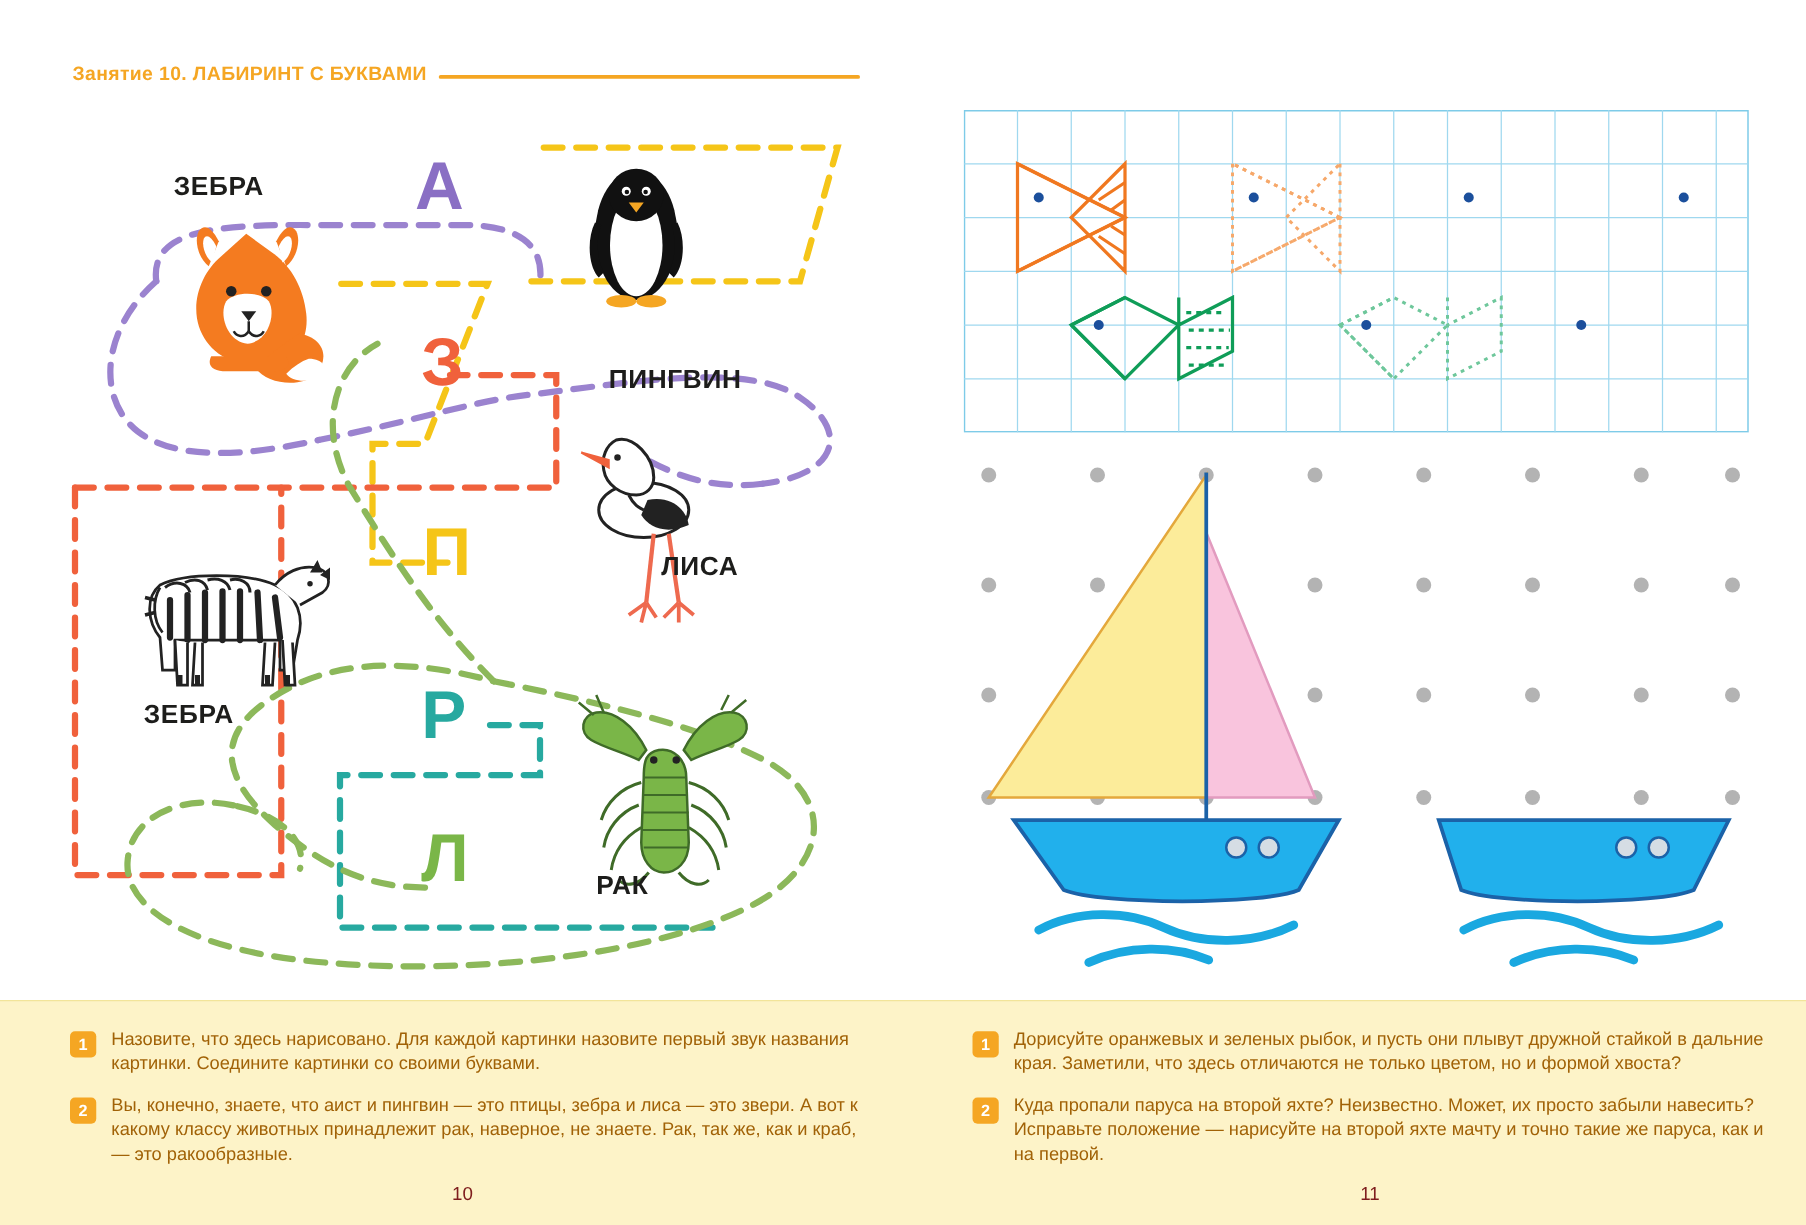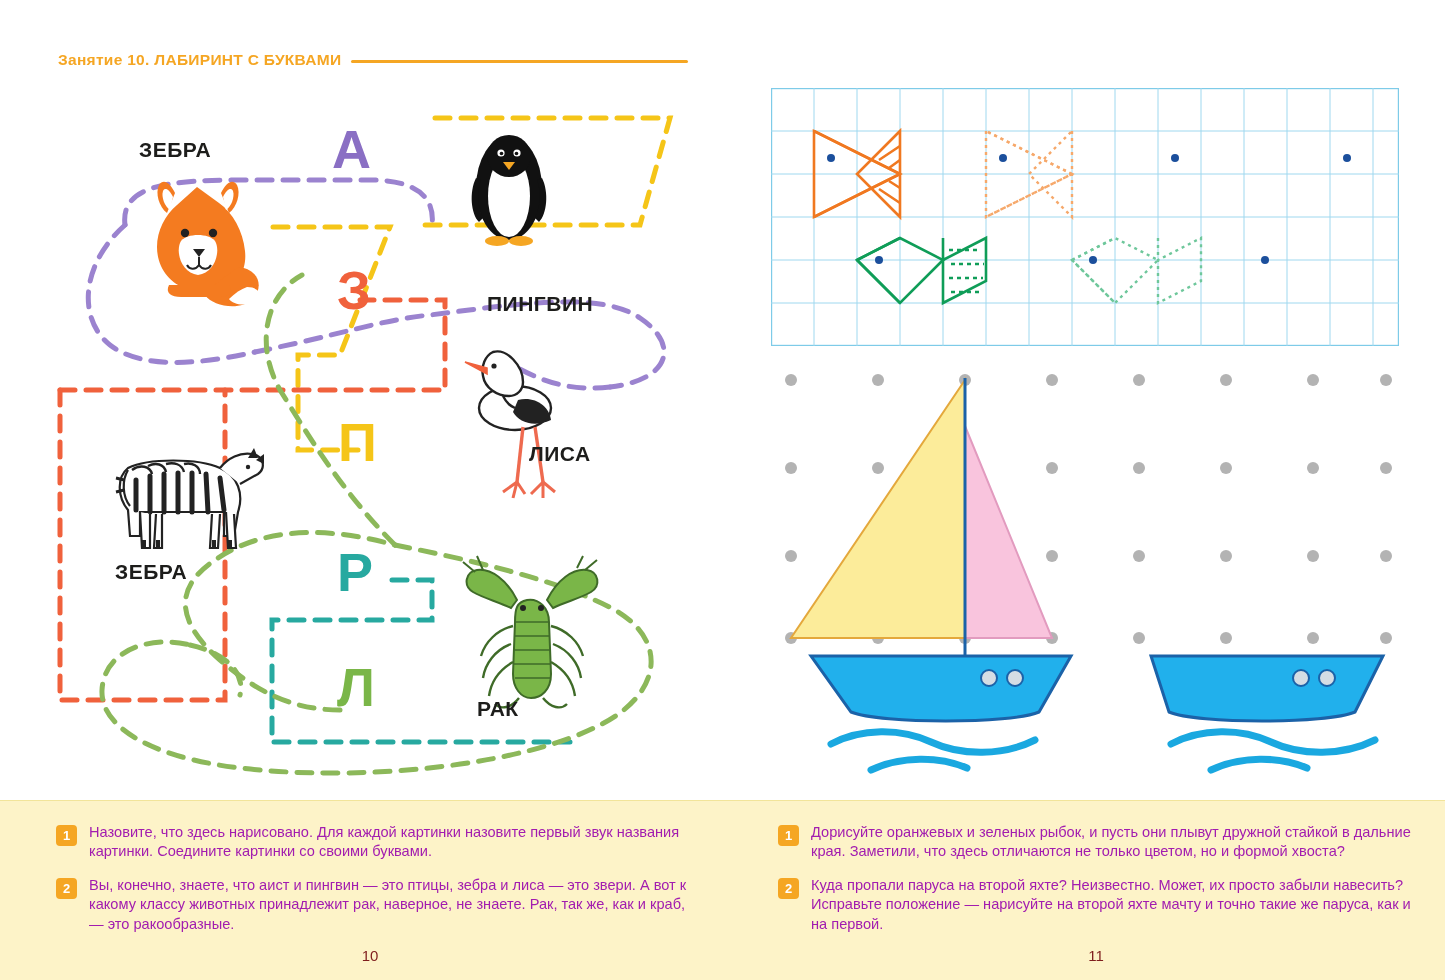--- a/index.html
+++ b/index.html
@@ -29,21 +29,21 @@
   }
   .bandcol{position:absolute;top:22px;width:640px;}
   .bandcol.l{left:56px;}
   .bandcol.r{left:778px;}
   .task{display:flex;gap:12px;margin-bottom:14px;}
   .num{
     flex:0 0 auto;width:21px;height:21px;background:#f5a623;color:#fff;
     border-radius:4px;font-weight:bold;font-size:13px;display:flex;align-items:center;
     justify-content:center;margin-top:2px;
   }
-  .ttxt{font-size:14.6px;line-height:1.33;color:#a21caf;}
+  .ttxt{font-size:14.6px;line-height:1.33;color:#a16207;}
   .pagenum{
     position:absolute;bottom:16px;font-size:15px;color:#7f1d1d;text-align:center;width:60px;
   }
   .pagenum.l{left:340px;}
   .pagenum.r{left:1066px;}
 
   
   .lbl{position:absolute;font-weight:bold;font-size:21px;color:#1d1d1b;letter-spacing:.5px;}
   .letter{position:absolute;font-weight:bold;font-size:54px;line-height:1;}
 

